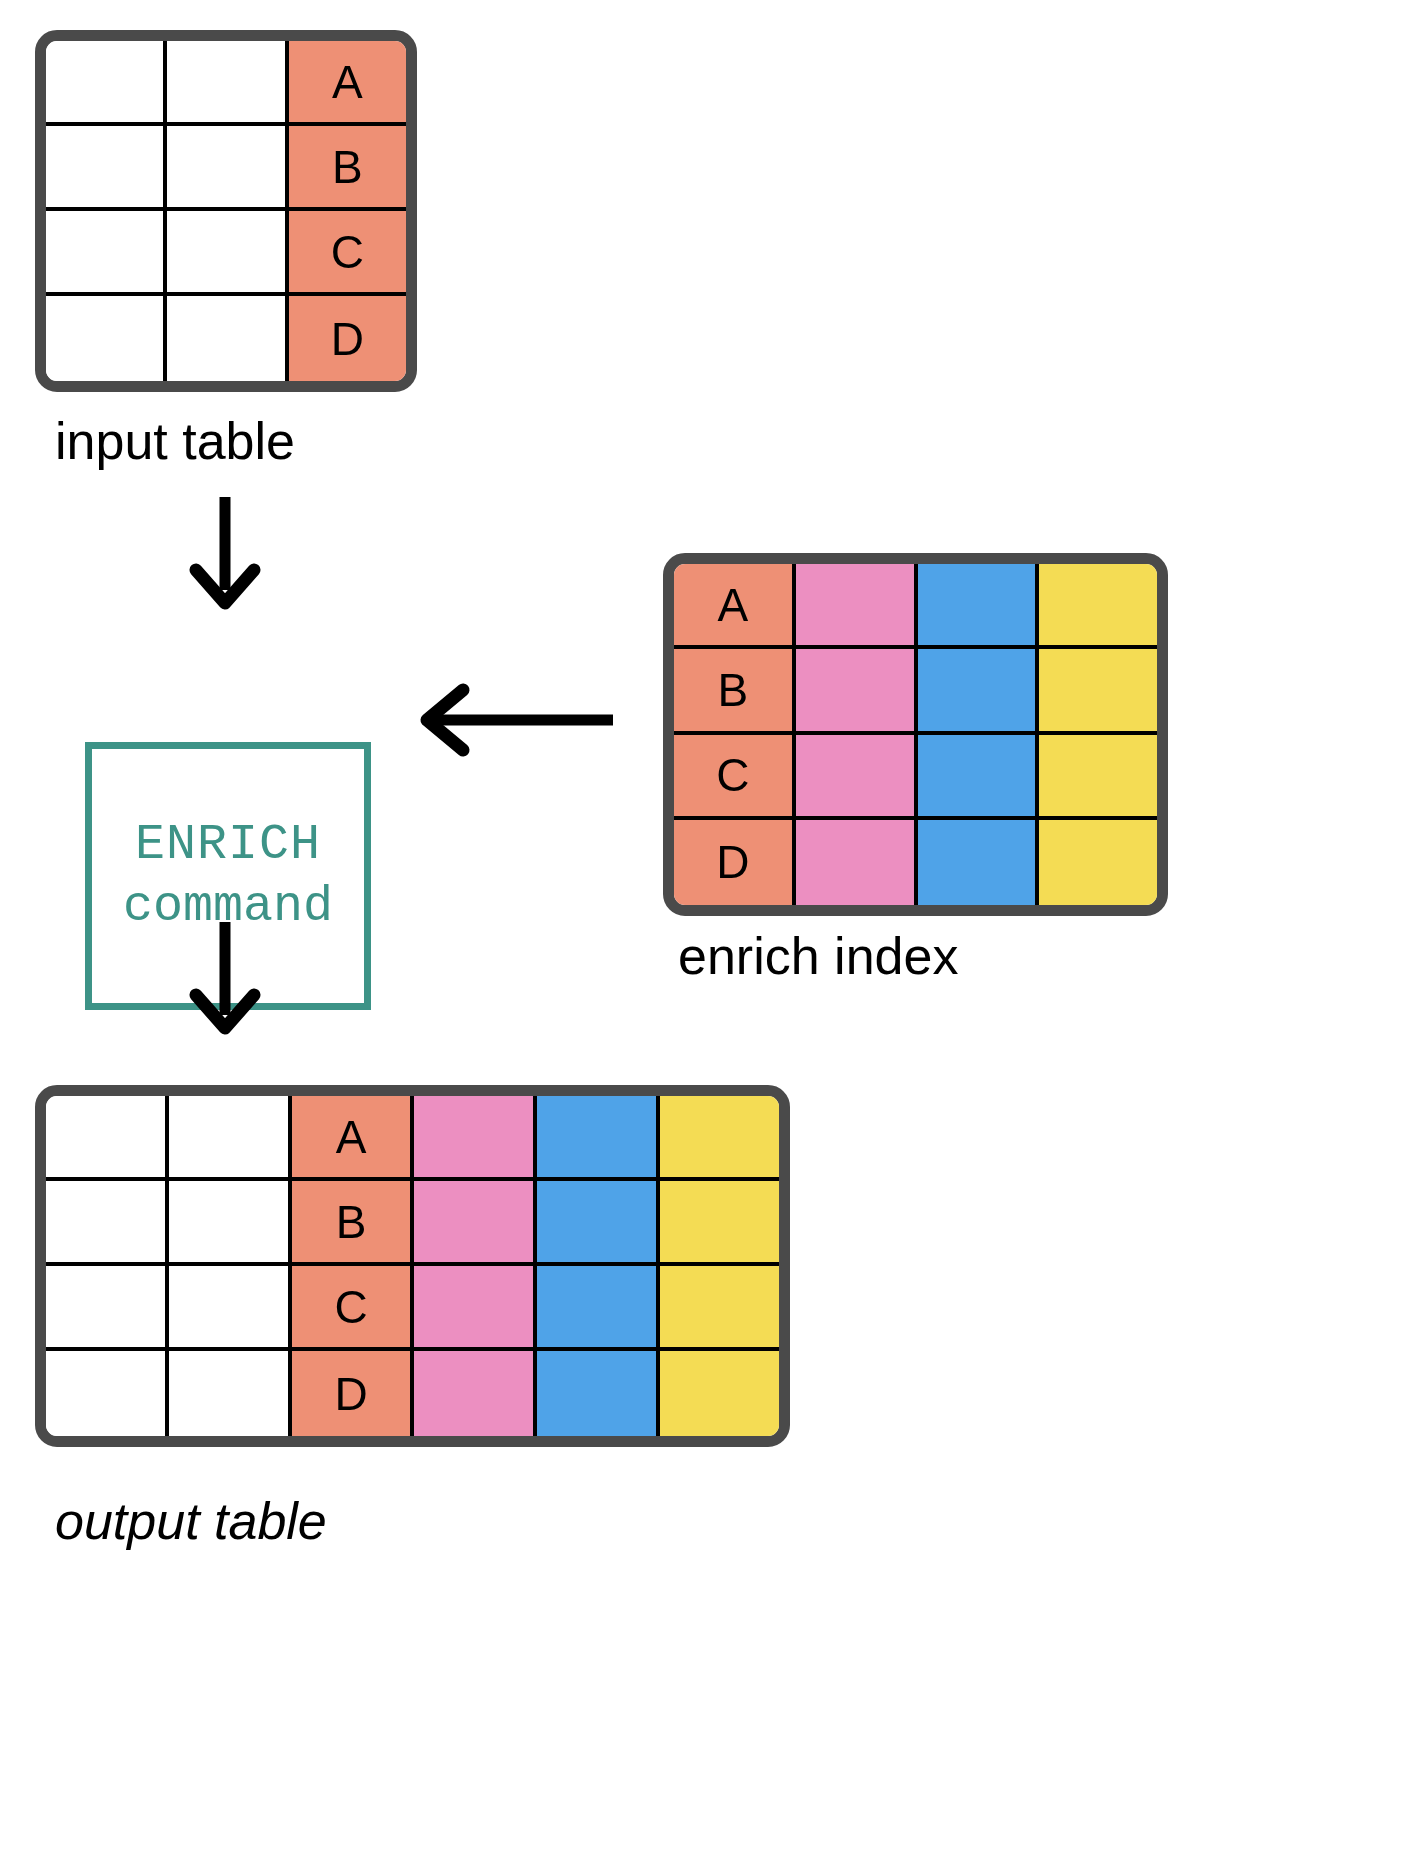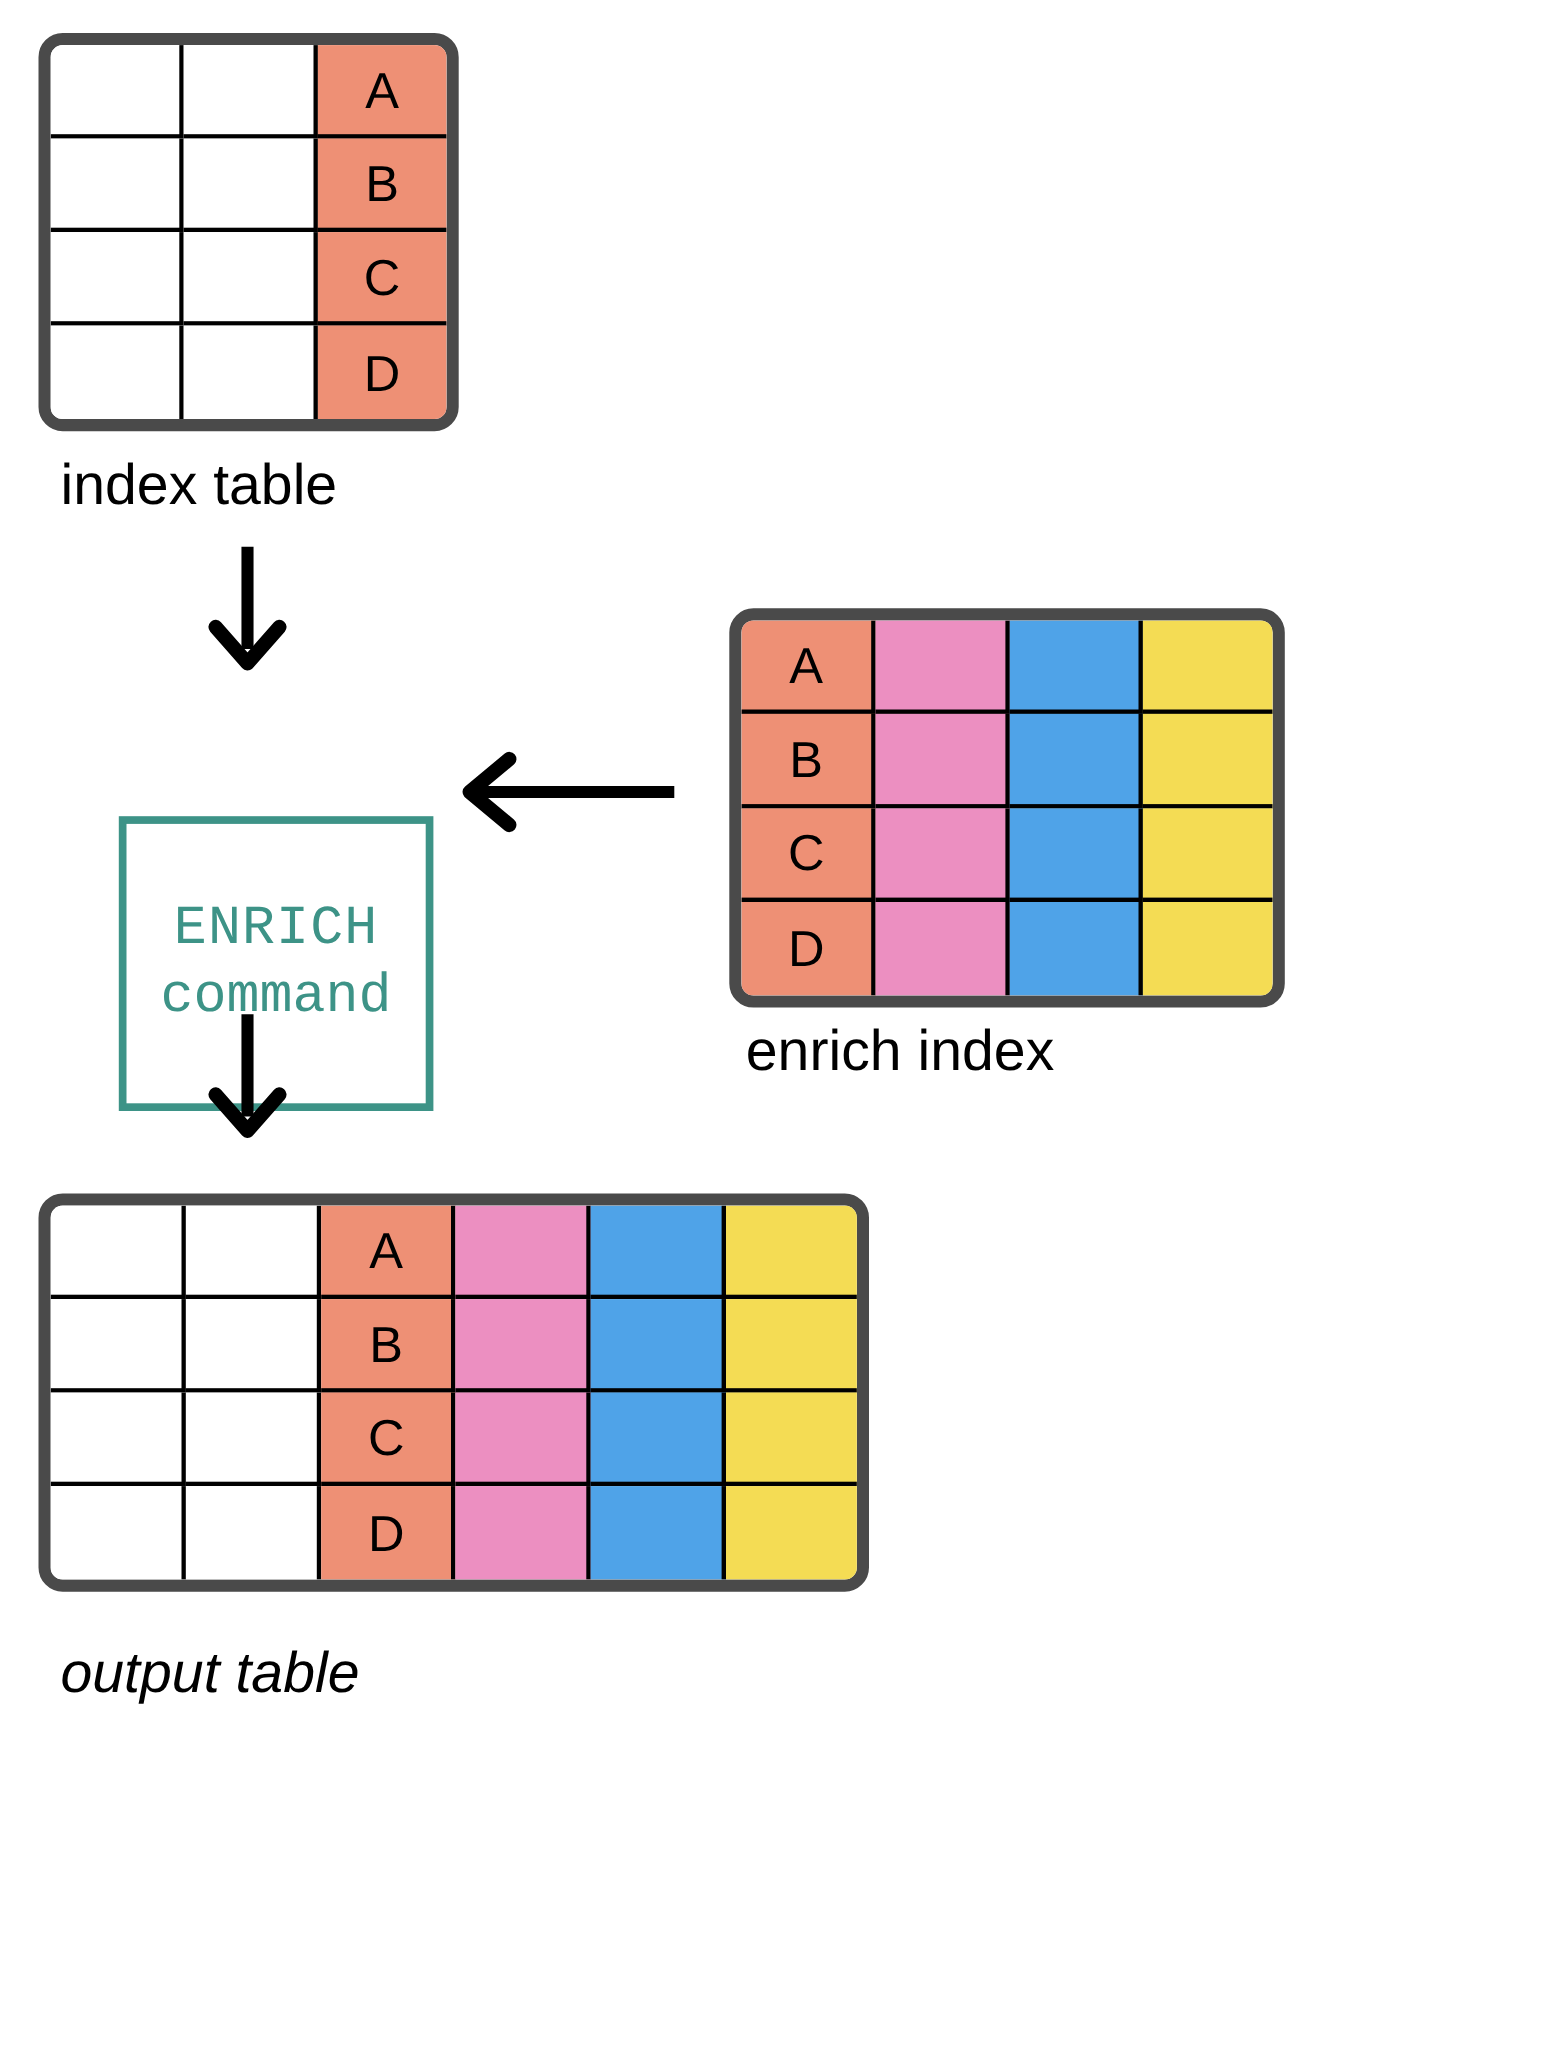--- a/index.html
+++ b/index.html
@@ -75,21 +75,20 @@
   .cmd-box {
     position: absolute;
     box-sizing: border-box;
     border: 7px solid #3d9387;
     background: #ffffff;
     display: flex;
     flex-direction: column;
     align-items: center;
     justify-content: center;
     gap: 6px;
-    margin-left: 23px;
   }
   .cmd-line1 {
     color: #3d9387;
     font-size: 50px;
     line-height: 1.12;
     letter-spacing: 1px;
     font-family: "Liberation Mono", monospace;
   }
   .cmd-line2 {
     color: #3d9387;
@@ -137,21 +136,21 @@
       <div class="tbl-cell c-white"></div>
       <div class="tbl-cell c-salmon">C</div>
     </div>
     <div class="tbl-row">
       <div class="tbl-cell c-white"></div>
       <div class="tbl-cell c-white"></div>
       <div class="tbl-cell c-salmon">D</div>
     </div>
   </div>
 
-  <div class="caption" id="caption-input">index table</div>
+  <div class="caption" id="caption-input">input table</div>
 
   <div class="arrow" id="arrow-down-1">
     <svg width="90" height="115" viewBox="0 0 90 115" xmlns="http://www.w3.org/2000/svg">
       <line x1="45" y1="2" x2="45" y2="95" stroke="#000000" stroke-width="11" stroke-linecap="butt"></line>
       <polyline points="16,75 45,108 74,75" fill="none" stroke="#000000" stroke-width="13" stroke-linecap="round" stroke-linejoin="round"></polyline>
     </svg>
   </div>
 
   <div class="cmd-box" id="cmd-box">
     <div class="cmd-line1">ENRICH</div>

